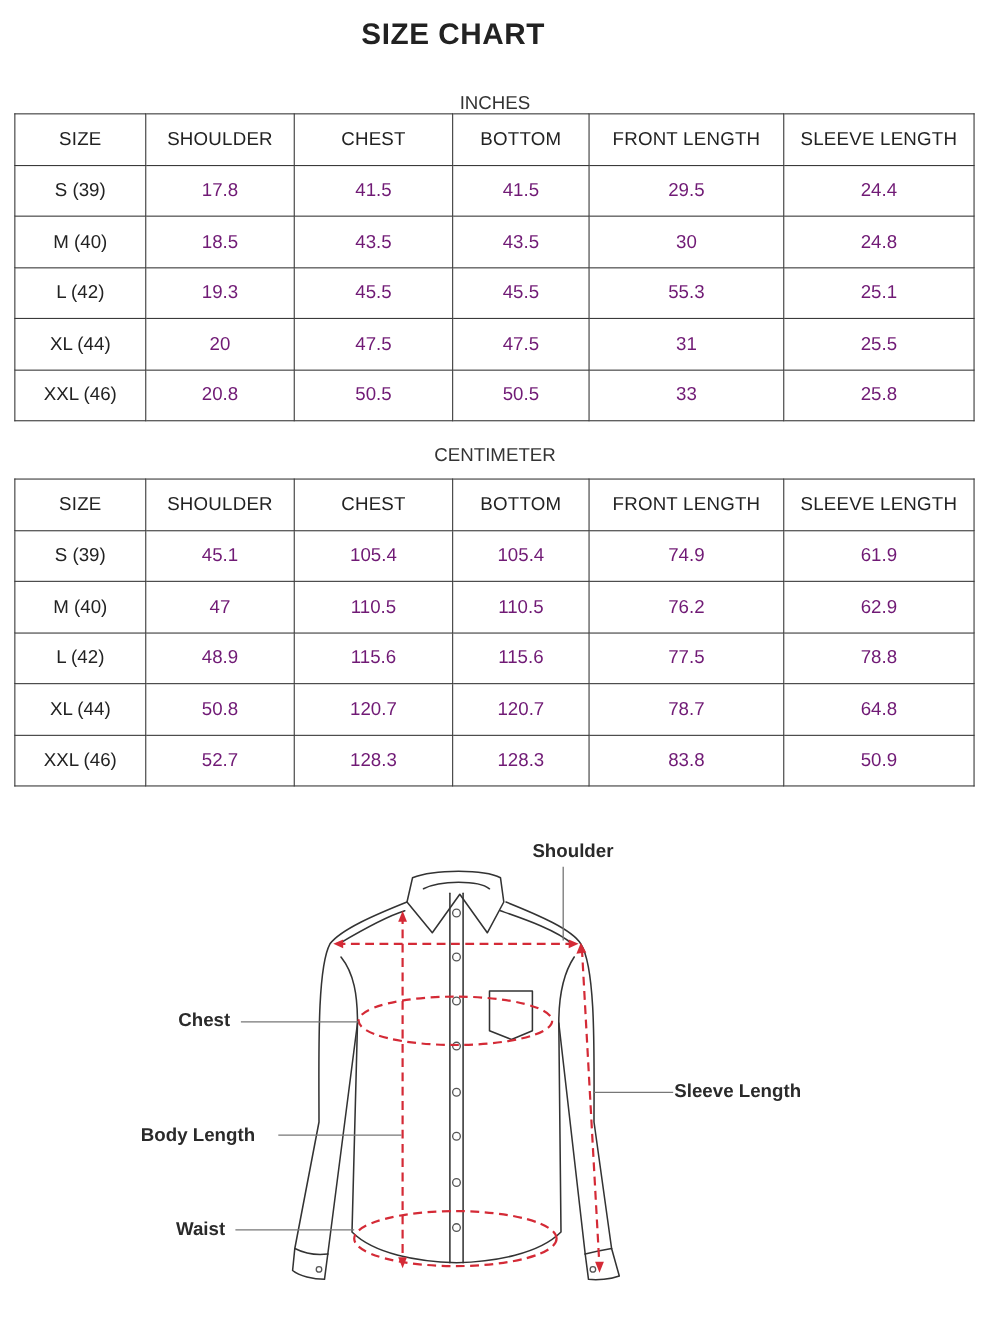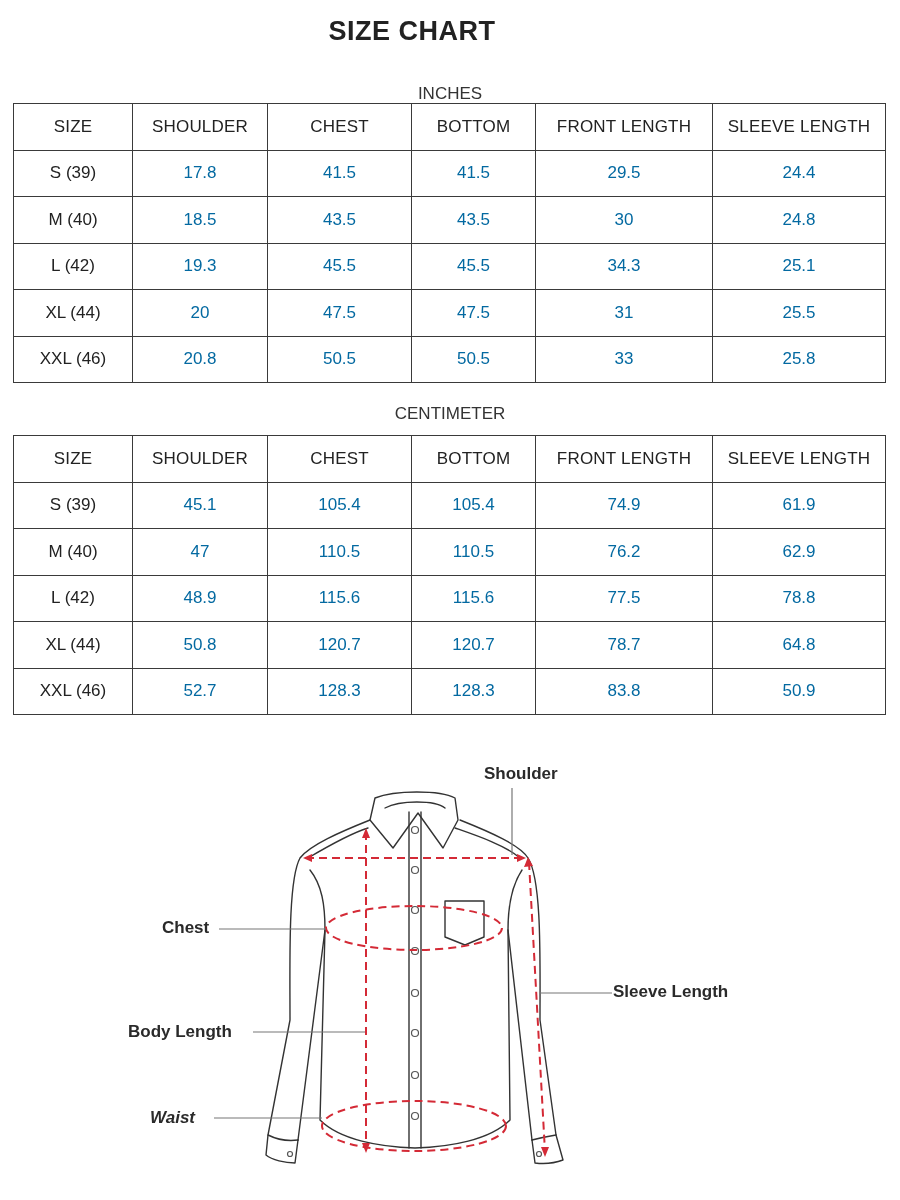--- a/index.html
+++ b/index.html
@@ -8,21 +8,21 @@
   .title { position:absolute; top:16px; left:0; width:824px; text-align:center;
            font-size:27px; font-weight:bold; letter-spacing:0.5px; color:#222; }
   .unit-label { position:absolute; left:0; width:900px; text-align:center;
                 font-size:17px; color:#333; }
   table.size-table { position:absolute; left:13px; width:872px; border-collapse:collapse;
                      table-layout:fixed; }
   table.size-table th, table.size-table td { border:1.5px solid #3a3a3a; text-align:center;
         height:45.5px; padding:0; font-size:17px; color:#333; }
   table.size-table th { font-weight:normal; color:#222; letter-spacing:0.2px; }
   table.size-table td.size-col { color:#222; font-weight:normal; }
-  table.size-table td { color:#0369a1; }
+  table.size-table td { color:#701a75; }
   .diagram { position:absolute; left:0; top:740px; width:900px; height:460px; }
   .diagram svg { position:absolute; left:0; top:0; }
   .callout { position:absolute; font-size:17px; font-weight:bold; color:#2a2a2a; white-space:nowrap; }
 </style>
 </head>
 <body>
 
 <div class="title">SIZE CHART</div>
 
 <div class="unit-label" style="top:84px;">INCHES</div>
@@ -60,21 +60,21 @@
       <td>43.5</td>
       <td>43.5</td>
       <td>30</td>
       <td>24.8</td>
     </tr>
     <tr>
       <td class="size-col">L (42)</td>
       <td>19.3</td>
       <td>45.5</td>
       <td>45.5</td>
-      <td>34.3</td>
+      <td>55.3</td>
       <td>25.1</td>
     </tr>
     <tr>
       <td class="size-col">XL (44)</td>
       <td>20</td>
       <td>47.5</td>
       <td>47.5</td>
       <td>31</td>
       <td>25.5</td>
     </tr>
@@ -215,14 +215,14 @@
       <path d="M540 993 L 612 993"></path>
       <path d="M253 1032 L 365 1032"></path>
       <path d="M214 1118 L 322 1118"></path>
     </g>
   </svg>
 
   <div class="callout" style="left:484px; top:24px;">Shoulder</div>
   <div class="callout" style="left:162px; top:178px;">Chest</div>
   <div class="callout" style="left:613px; top:242px;">Sleeve Length</div>
   <div class="callout" style="left:128px; top:282px;">Body Length</div>
-  <div class="callout" style="left:150px; top:368px;font-style:italic;">Waist</div>
+  <div class="callout" style="left:160px; top:368px;">Waist</div>
 </div>
 
 </body></html>

